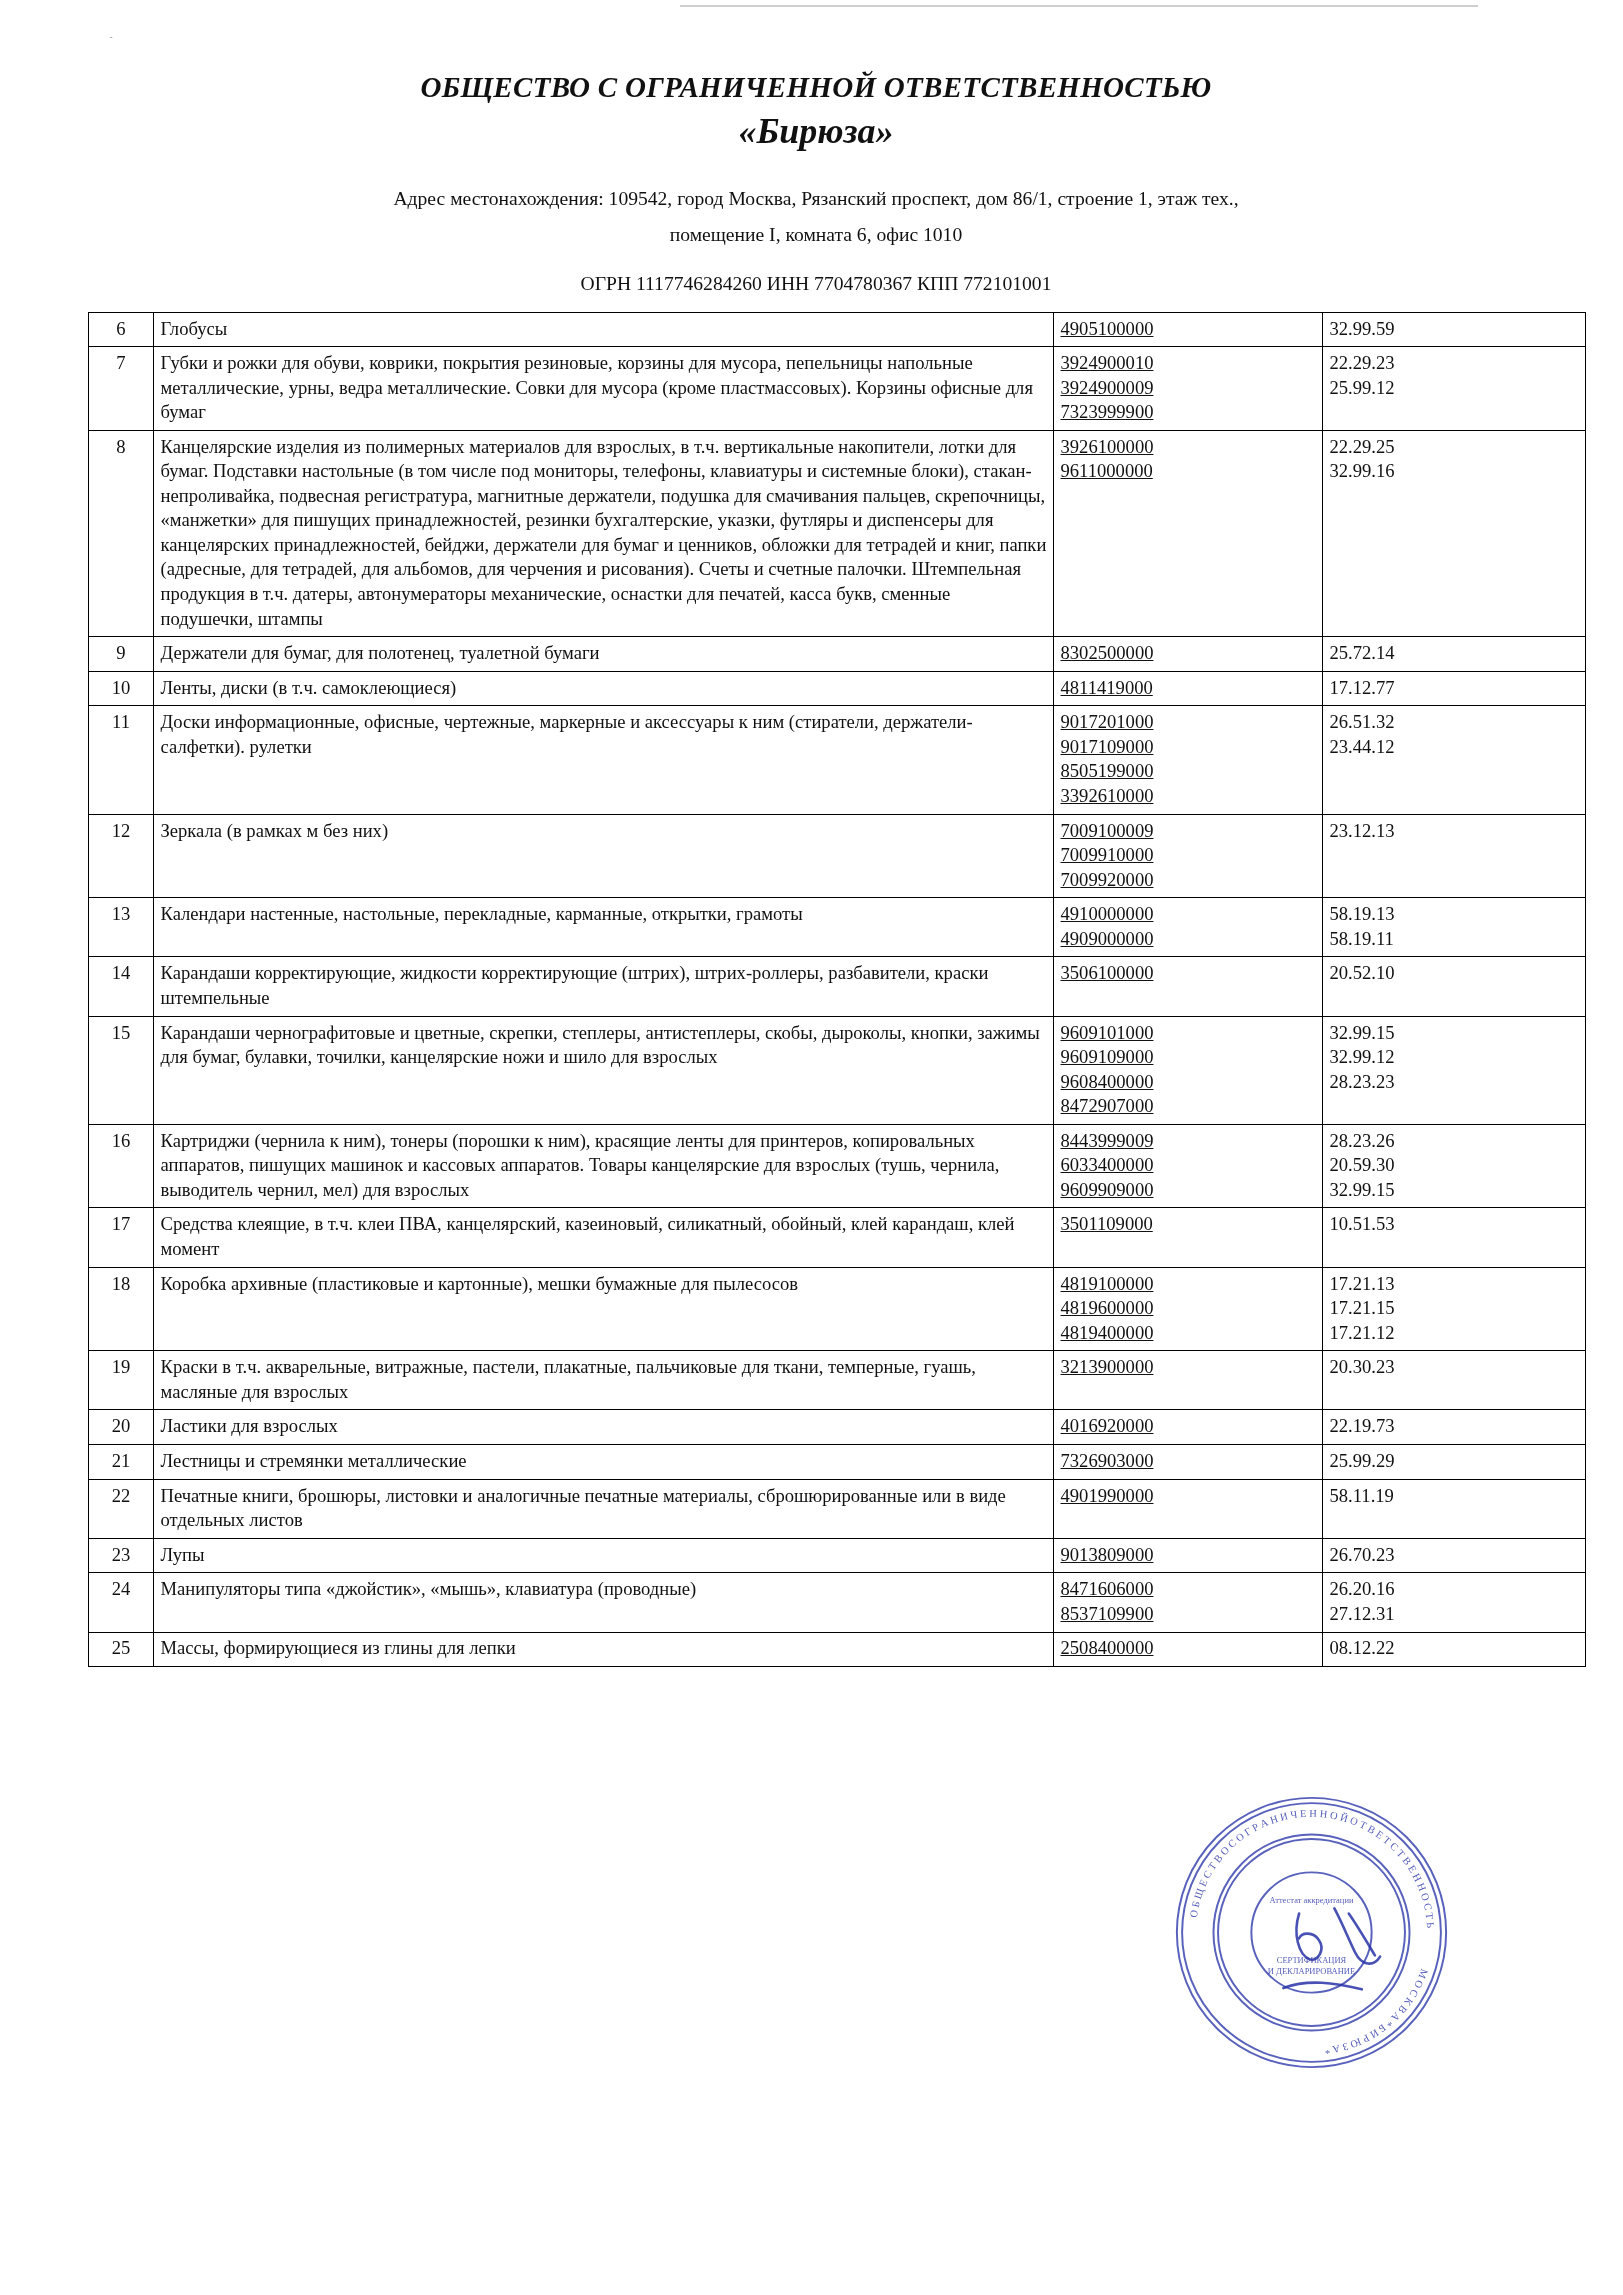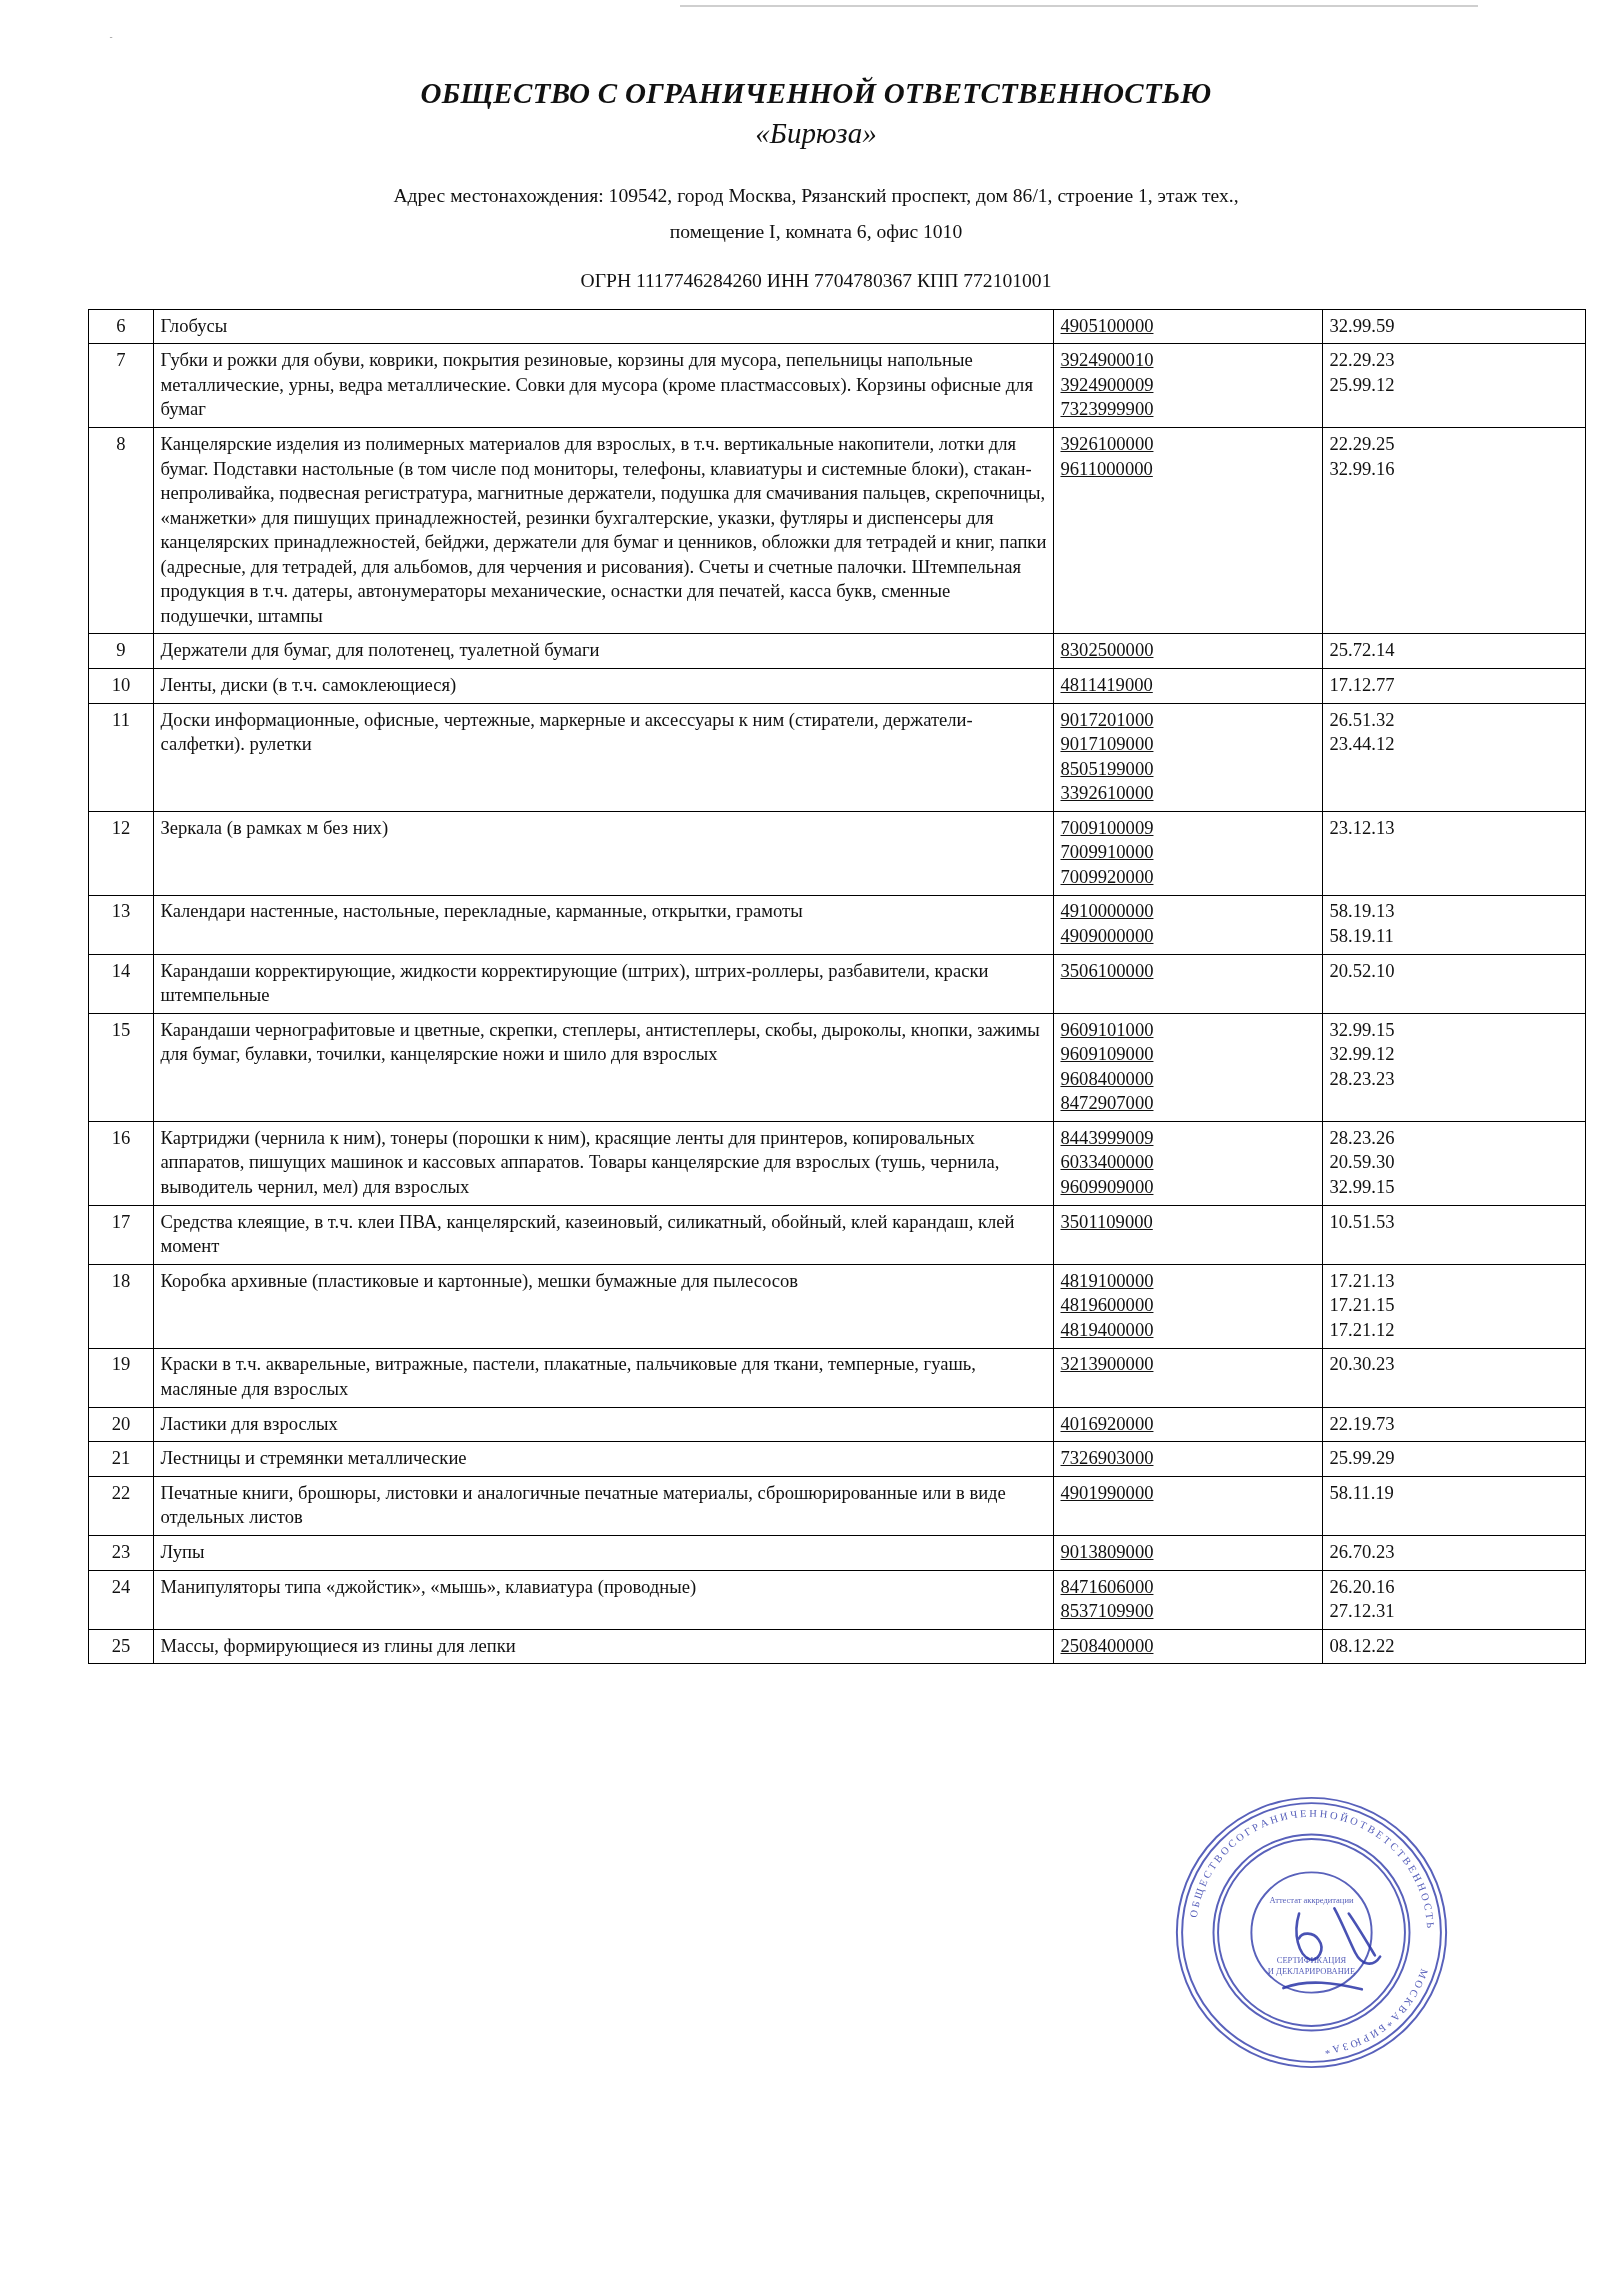--- a/index.html
+++ b/index.html
@@ -18,36 +18,36 @@
   .page {
     position: relative;
     width: 1623px;
     height: 2295px;
     padding: 0;
     box-sizing: border-box;
   }
   .content {
     position: absolute;
     left: 88px;
-    top: 75px;
+    top: 69px;
     width: 1456px;
   }
   .header-block {
     text-align: center;
   }
   .company-type {
     font-size: 29px;
     font-weight: bold;
     font-style: italic;
     letter-spacing: 0.3px;
     line-height: 1.25;
   }
   .company-name {
-    font-size: 29px;
-    font-weight: normal;
+    font-size: 36px;
+    font-weight: bold;
     font-style: italic;
     margin-top: 3.9px;
     line-height: 1.25;
   }
   .addr-line {
     font-size: 19.6px;
     line-height: 1.38;
     margin-top: 9px;
   }
   .addr-line.first { margin-top: 31px; }

